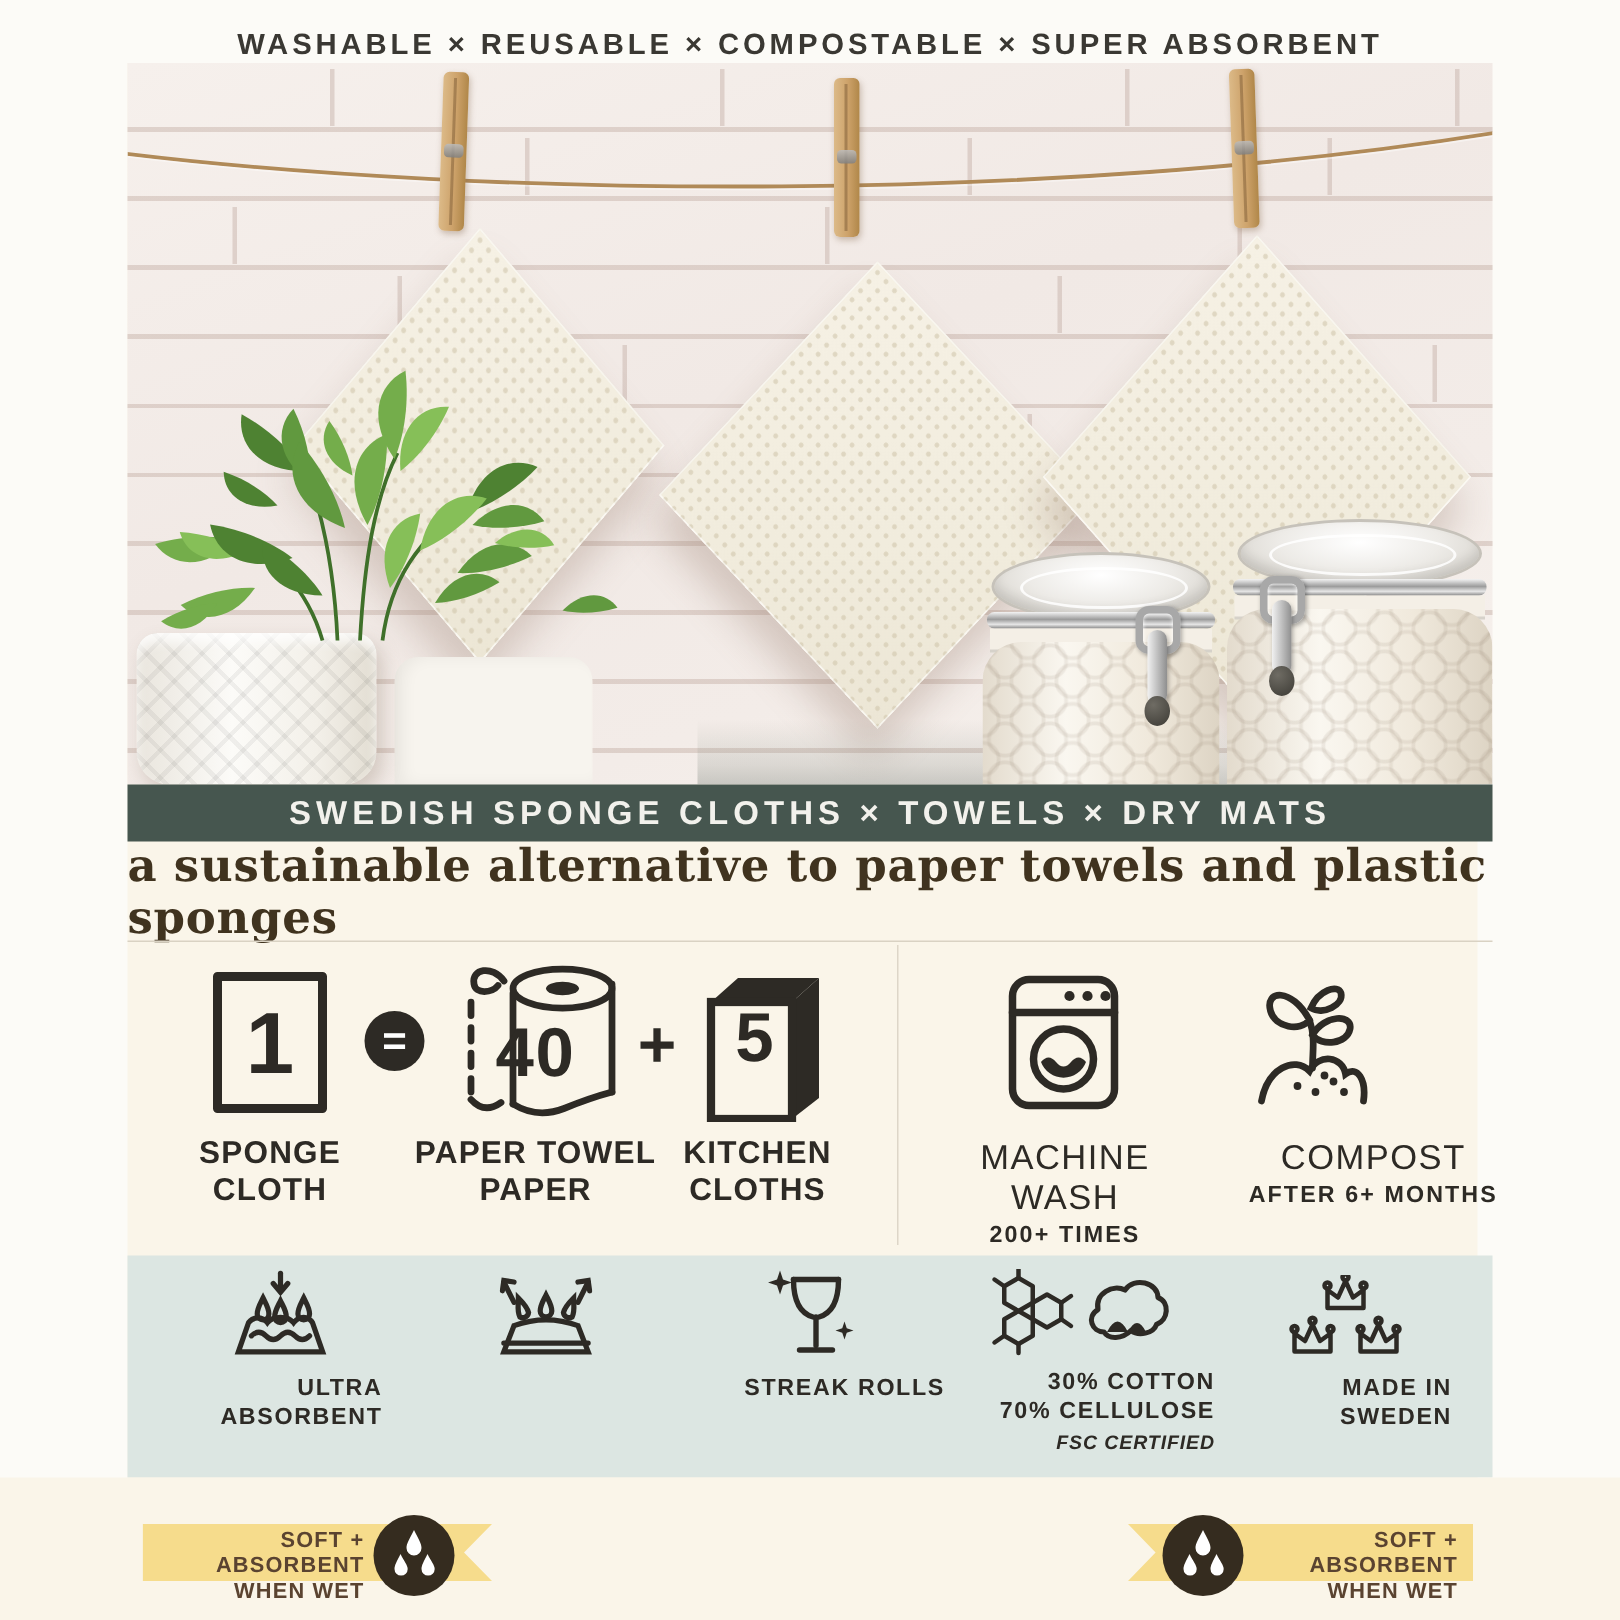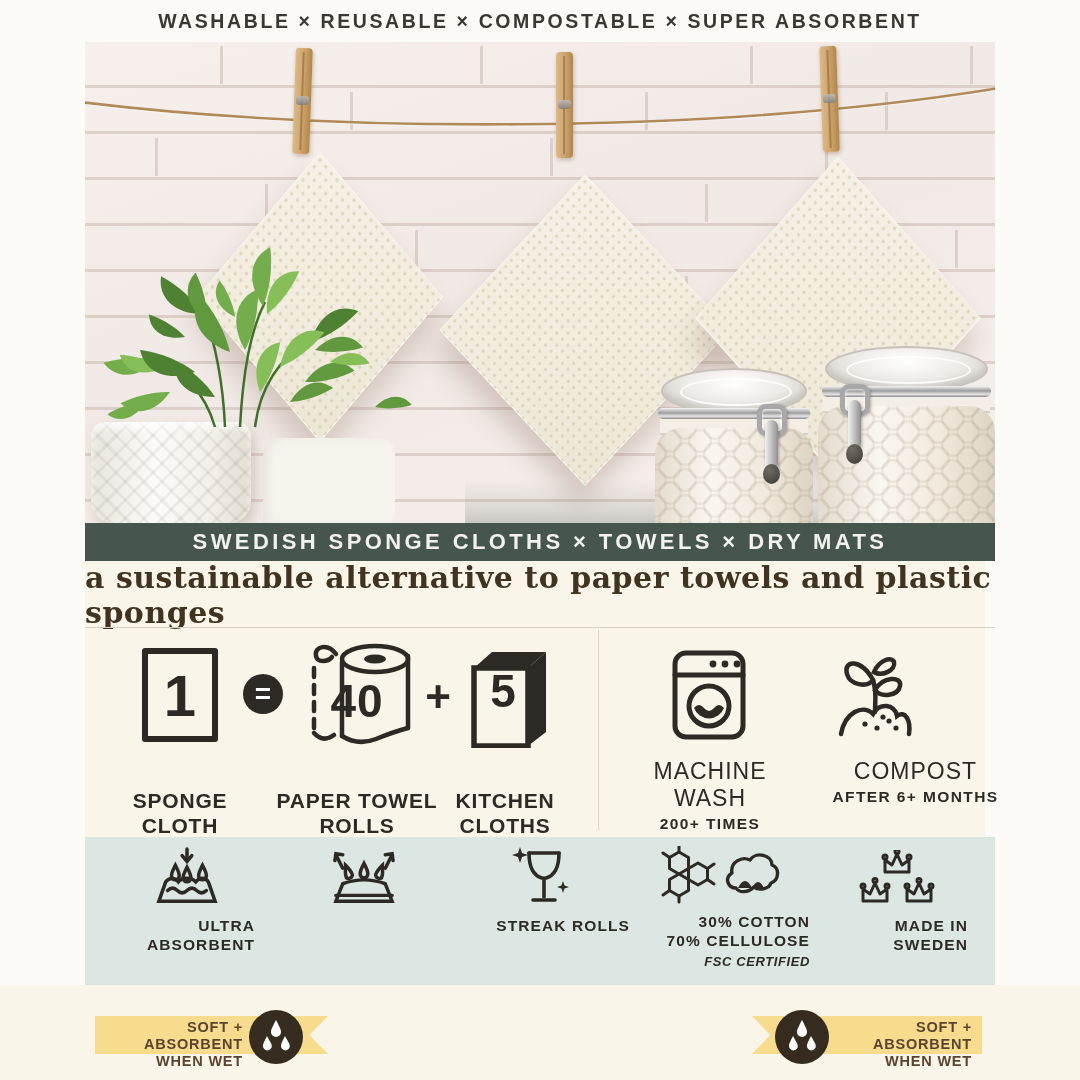--- a/index.html
+++ b/index.html
@@ -11,21 +11,21 @@
   *{margin:0;padding:0;box-sizing:border-box;}
   body{font-family:"Liberation Sans",sans-serif;background:#fff;}
   .canvas{position:relative;width:1080px;height:1080px;overflow:hidden;background:var(--panel-cream);}
   .abs{position:absolute;}
 
   
   .strip-top{left:0;top:0;width:1080px;height:42px;background:var(--margin-white);z-index:5;}
   .strip-left{left:0;top:0;width:85px;height:1080px;background:var(--margin-white);z-index:4;}
   .strip-right{left:985px;top:0;width:95px;height:1080px;background:var(--margin-white);z-index:4;}
 
-  .top-banner{left:0;top:0;width:1080px;height:42px;z-index:6;display:flex;align-items:center;justify-content:center;
+  .top-banner{left:0;top:0;width:1080px;height:42px;z-index:6;display:flex;align-items:flex-end;justify-content:center;
     font-weight:700;font-size:19.5px;letter-spacing:2.6px;color:#3a3833;}
 
   
   .photo{left:85px;top:42px;width:910px;height:481px;z-index:5;overflow:hidden;
     background:
       repeating-linear-gradient(180deg, rgba(0,0,0,0) 0 43px, var(--mortar) 43px 46px),
       linear-gradient(160deg,#f6f0ec 0%,#f1e9e5 45%,#f3ece8 72%,#f7f2ee 100%);}
   .vj{position:absolute;width:3px;background:var(--mortar);}
   .rope-svg{position:absolute;left:0;top:0;}
   .pin{position:absolute;width:17px;height:106px;border-radius:4px;
@@ -84,21 +84,21 @@
   .ink-text{color:var(--ink);font-weight:700;}
   .one-box{left:142px;top:648px;width:76px;height:94px;border:6px solid var(--ink);border-radius:3px;z-index:6;
     display:flex;align-items:center;justify-content:center;font-size:58px;font-weight:700;color:var(--ink);}
   .eq-circle{left:243px;top:674px;width:40px;height:40px;border-radius:50%;background:var(--ink);z-index:6;
     display:flex;align-items:center;justify-content:center;color:#fff;font-weight:700;font-size:28px;}
   .roll-svg{left:298px;top:640px;z-index:6;}
   .num-40{left:312px;top:674px;width:90px;text-align:center;font-size:46px;z-index:7;letter-spacing:1px;}
   .plus-op{left:418px;top:672px;width:40px;text-align:center;font-size:44px;z-index:6;}
   .box5-svg{left:466px;top:646px;z-index:6;}
   .num-5{left:474px;top:664px;width:58px;text-align:center;font-size:46px;z-index:7;}
-  .eq-label{z-index:6;text-align:center;font-weight:700;color:var(--ink);font-size:21px;line-height:25px;letter-spacing:.8px;margin-top:32px;}
+  .eq-label{z-index:6;text-align:center;font-weight:700;color:var(--ink);font-size:21px;line-height:25px;letter-spacing:.8px;}
   .care-title{z-index:6;text-align:center;color:var(--ink);}
   .care-title .t1{font-weight:400;font-size:23px;letter-spacing:1px;display:block;}
   .care-title .t2{font-weight:700;font-size:15.5px;letter-spacing:1.4px;display:block;margin-top:3px;}
   .icon-abs{z-index:6;}
 
   
   .feature-bg{left:85px;top:837px;width:910px;height:148px;background:var(--feature-blue);z-index:5;}
   .feat-label{z-index:6;text-align:right;font-weight:700;color:var(--ink);font-size:15.5px;line-height:19px;letter-spacing:1.1px;}
   .feat-note{display:block;font-style:italic;font-size:13px;letter-spacing:.6px;margin-top:2px;}
 
@@ -255,21 +255,21 @@
       <line x1="44" y1="22" x2="44" y2="96"></line>
       <line x1="110" y1="16" x2="110" y2="88"></line>
       <ellipse cx="77" cy="19" rx="33" ry="13"></ellipse>
       <path d="M44,96 Q60,106 78,99 Q95,92 110,88"></path>
     </g>
     <ellipse cx="77" cy="19" rx="11" ry="4.5" fill="#2d2a25"></ellipse>
   </svg>
   <div class="abs num-40 ink-text">40</div>
   <div class="abs eq-label" style="left:267px;top:756px;width:180px;">
     <span>PAPER TOWEL</span><br>
-    <span>ROLLS</span>
+    <span>PAPER</span>
   </div>
 
   <div class="abs plus-op ink-text">+</div>
 
   <svg class="abs box5-svg" width="84" height="102" viewBox="0 0 84 102">
     <polygon points="8,22 26,6 80,6 62,22" fill="#2d2a25"></polygon>
     <polygon points="62,22 80,6 80,86 62,100" fill="#2d2a25"></polygon>
     <rect x="8" y="22" width="54" height="78" fill="none" stroke="#2d2a25" stroke-width="5.5"></rect>
   </svg>
   <div class="abs num-5 ink-text">5</div>

